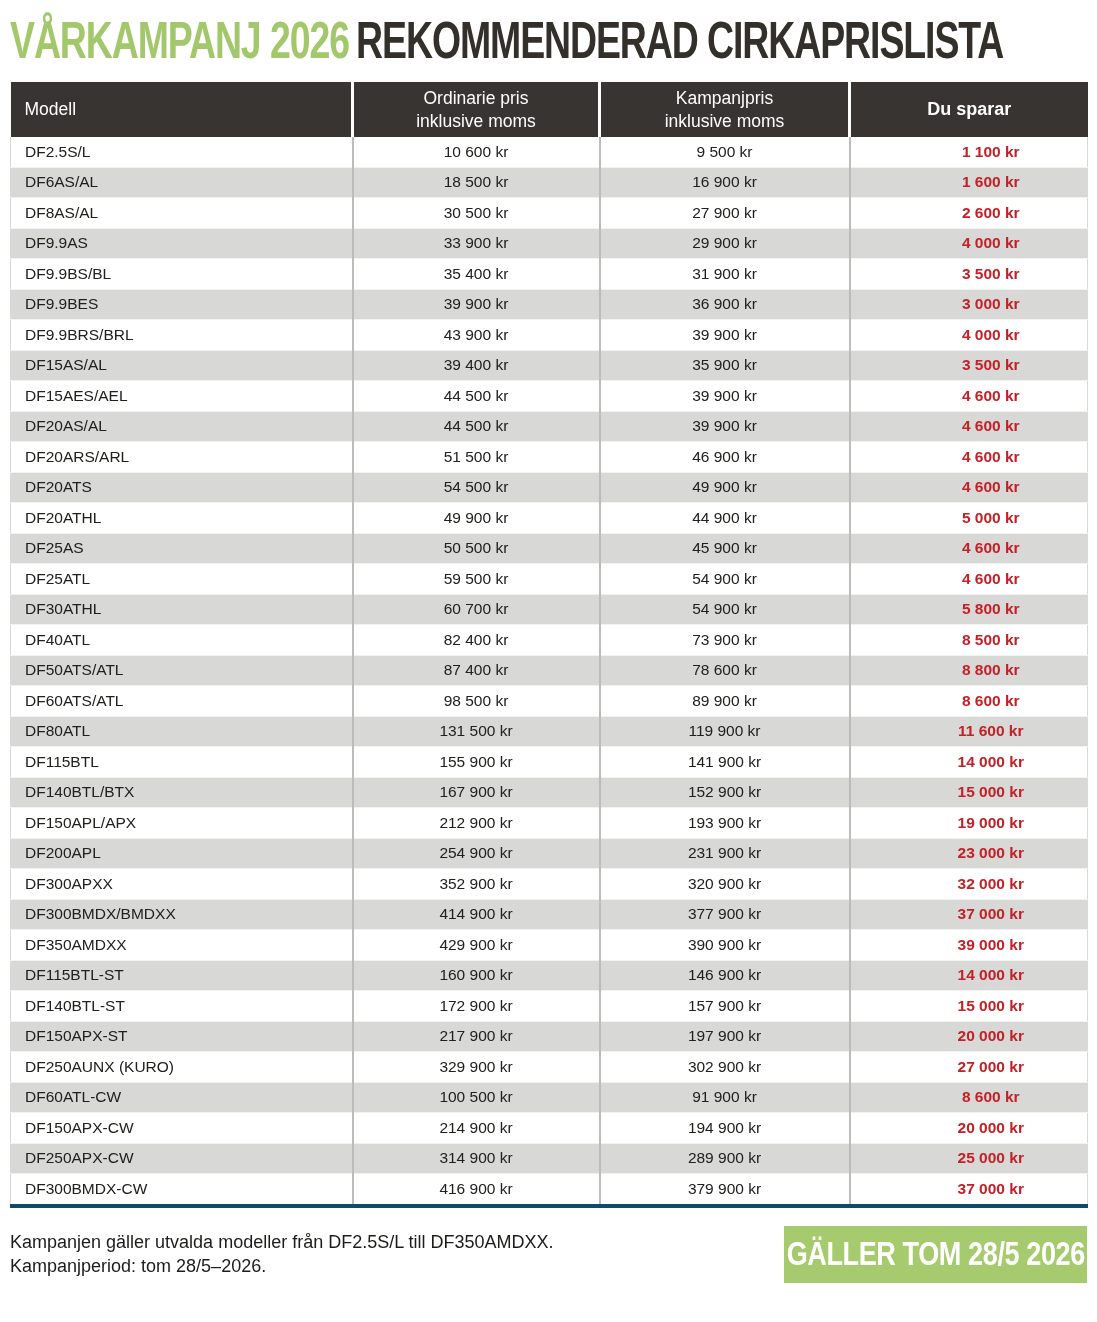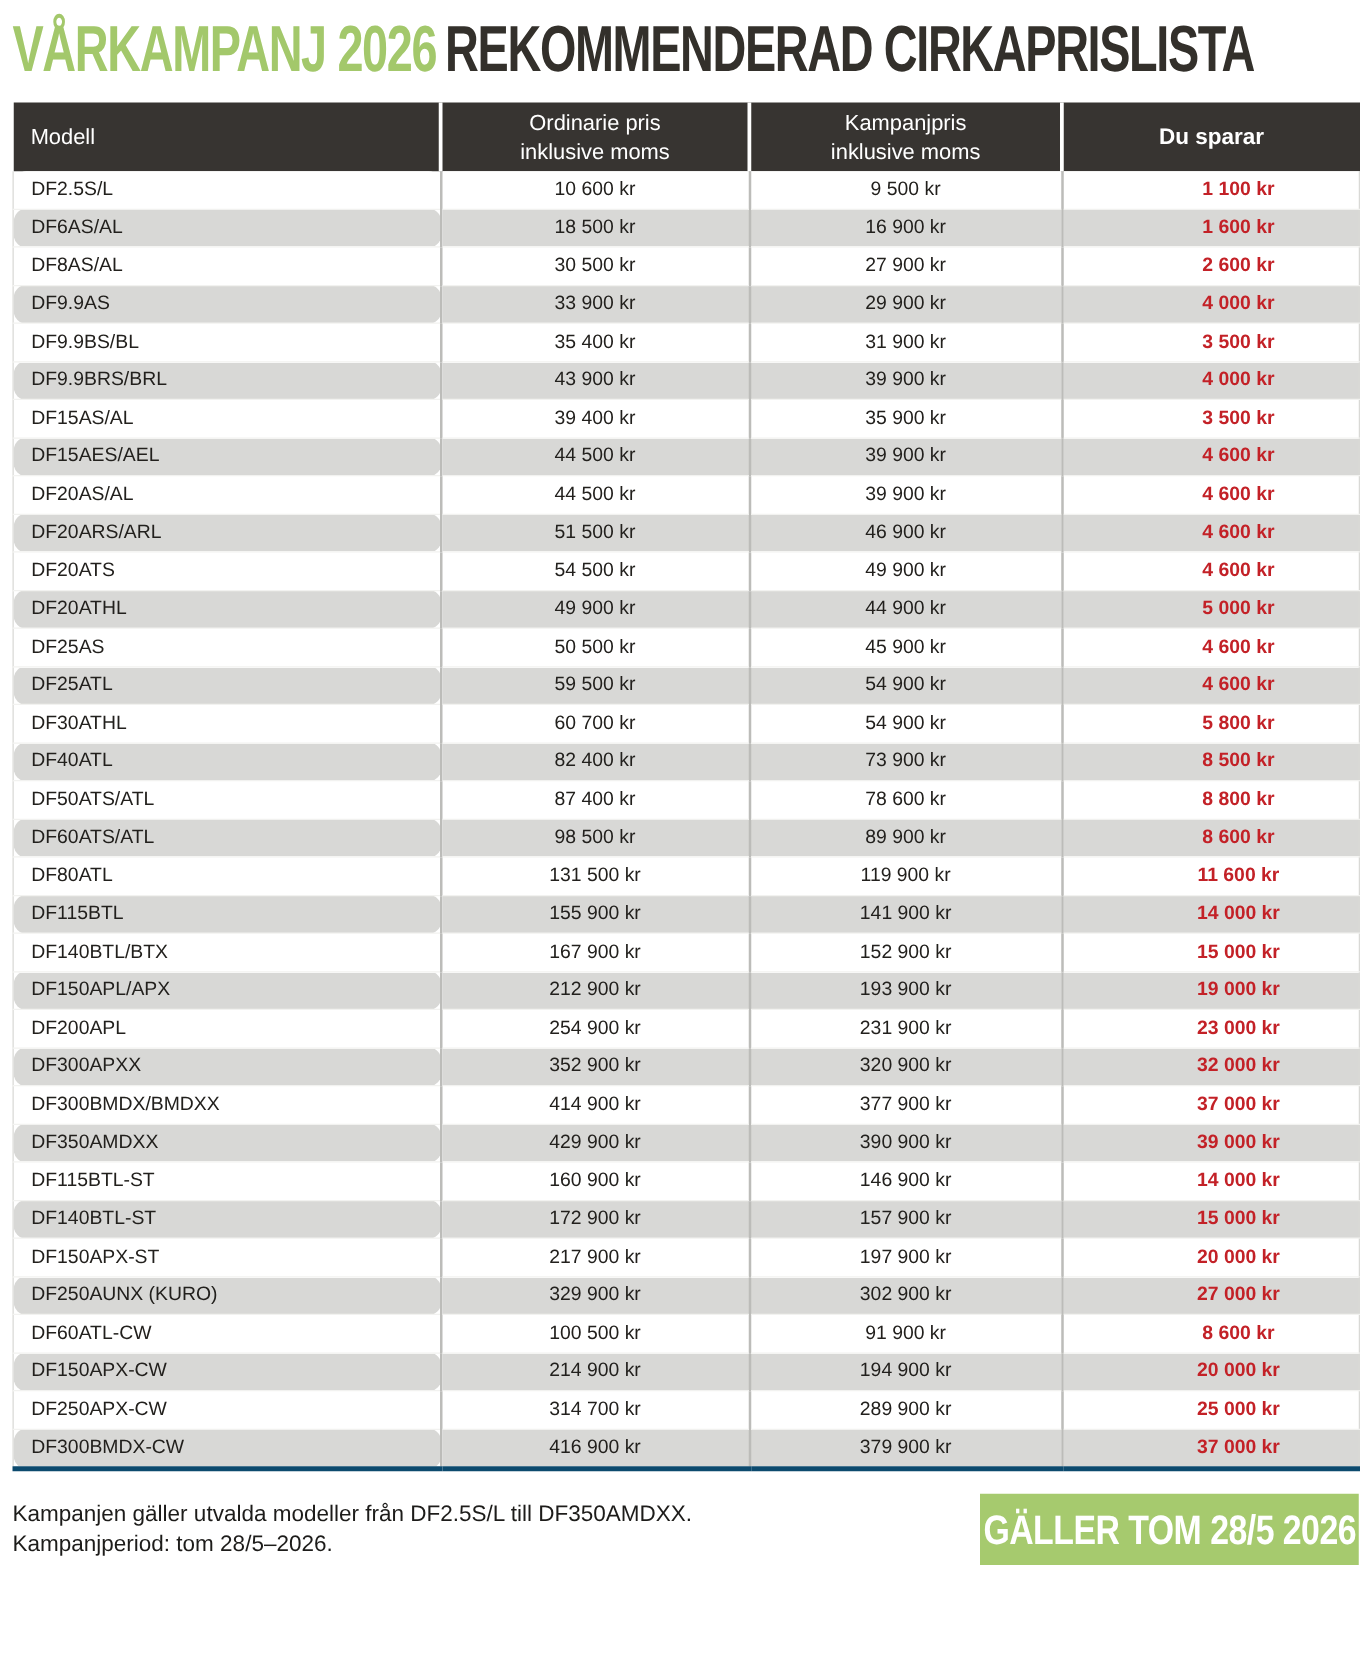--- a/index.html
+++ b/index.html
@@ -53,21 +53,21 @@
   tbody td{
     height:29.5px;
     font-size:15.5px;
     color:#22201d;
     padding:0;
     border-right:2px solid #bcbcb9;
     border-bottom:1px solid #f2f2f0;
     overflow:hidden;
     white-space:nowrap;
   }
-  tbody td.c-model{text-align:left;padding-left:14px;border-left:1px solid #d9d9d6;border-radius:10px;}
+  tbody td.c-model{text-align:left;padding-left:14px;border-left:1px solid #d9d9d6;}
   tbody td.c-num{text-align:center;}
   tbody td.c-save{
     text-align:center;
     font-weight:bold;
     color:#c32127;
     border-right:1px solid #d9d9d6;
     padding-left:44px;
   }
   tbody tr:nth-child(odd) td{background:#ffffff;}
   tbody tr:nth-child(even) td{background:#d8d8d6;}
@@ -158,20 +158,26 @@
           <td class="c-num">29 900 kr</td>
           <td class="c-save">4 000 kr</td>
         </tr>
         <tr>
           <td class="c-model">DF9.9BS/BL</td>
           <td class="c-num">35 400 kr</td>
           <td class="c-num">31 900 kr</td>
           <td class="c-save">3 500 kr</td>
         </tr>
         <tr>
+          <td class="c-model">DF9.9BES</td>
+          <td class="c-num">39 900 kr</td>
+          <td class="c-num">36 900 kr</td>
+          <td class="c-save">3 000 kr</td>
+        </tr>
+        <tr>
           <td class="c-model">DF9.9BRS/BRL</td>
           <td class="c-num">43 900 kr</td>
           <td class="c-num">39 900 kr</td>
           <td class="c-save">4 000 kr</td>
         </tr>
         <tr>
           <td class="c-model">DF15AS/AL</td>
           <td class="c-num">39 400 kr</td>
           <td class="c-num">35 900 kr</td>
           <td class="c-save">3 500 kr</td>
@@ -321,21 +327,21 @@
           <td class="c-save">8 600 kr</td>
         </tr>
         <tr>
           <td class="c-model">DF150APX-CW</td>
           <td class="c-num">214 900 kr</td>
           <td class="c-num">194 900 kr</td>
           <td class="c-save">20 000 kr</td>
         </tr>
         <tr>
           <td class="c-model">DF250APX-CW</td>
-          <td class="c-num">314 700 kr</td>
+          <td class="c-num">314 900 kr</td>
           <td class="c-num">289 900 kr</td>
           <td class="c-save">25 000 kr</td>
         </tr>
         <tr>
           <td class="c-model">DF300BMDX-CW</td>
           <td class="c-num">416 900 kr</td>
           <td class="c-num">379 900 kr</td>
           <td class="c-save">37 000 kr</td>
         </tr>
       </tbody>

